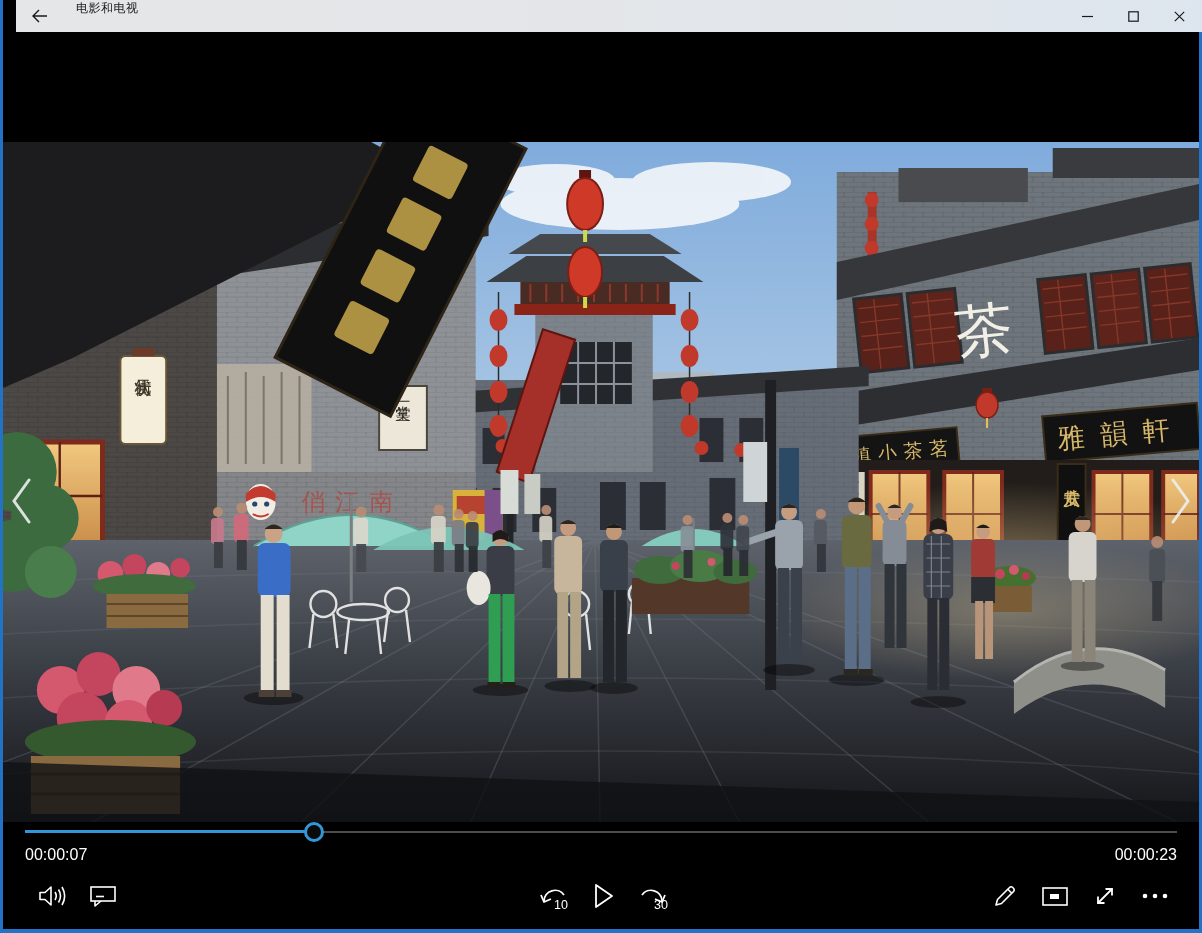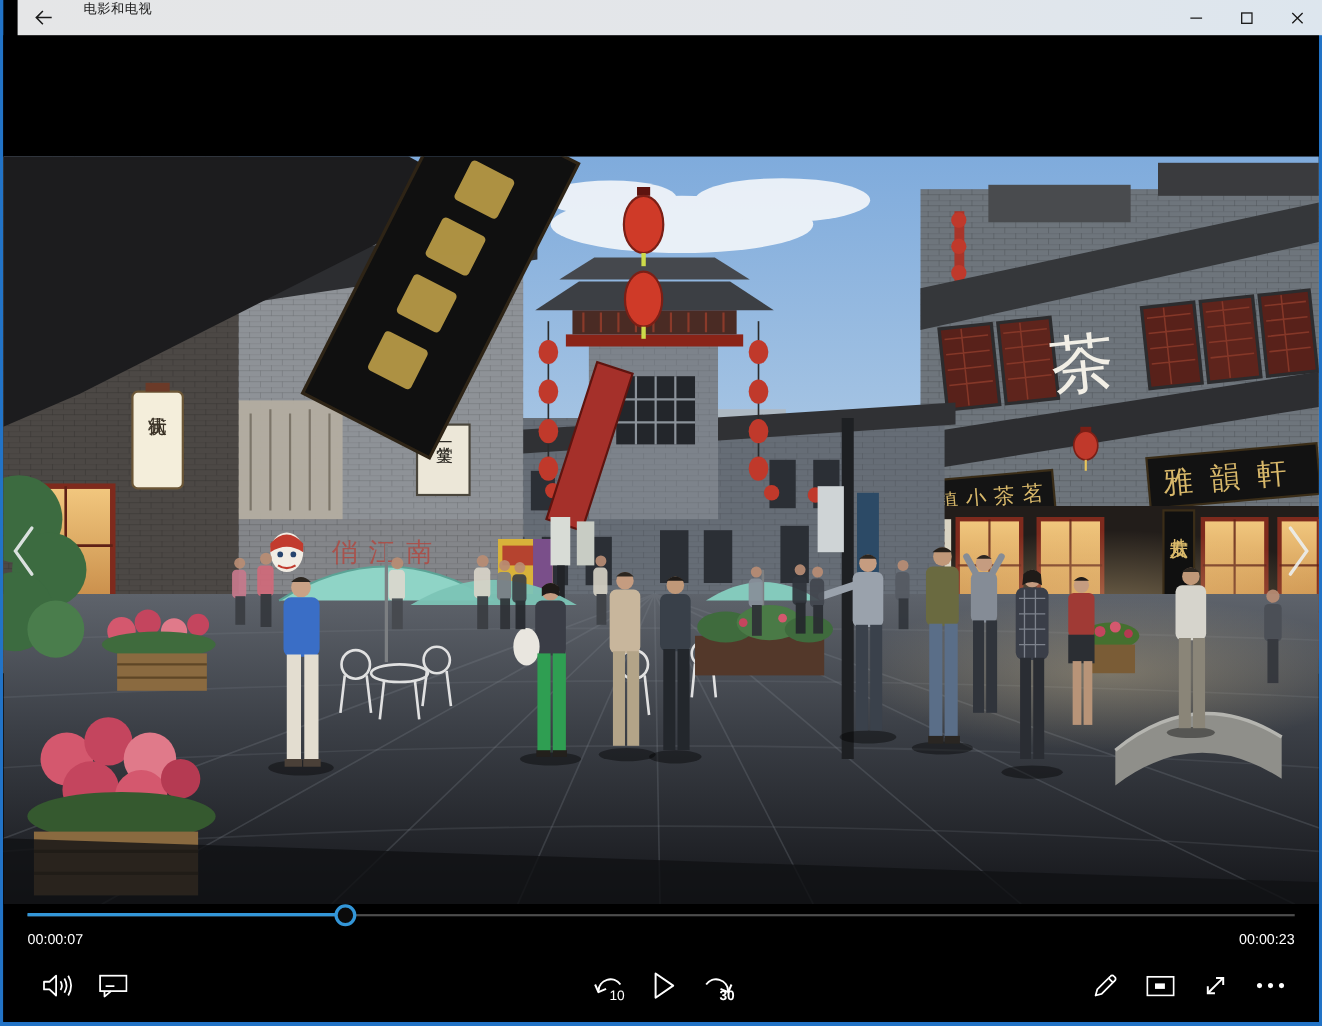--- a/index.html
+++ b/index.html
@@ -33,21 +33,21 @@
     cursor:pointer;z-index:6;padding:0;}
   .chev.left{left:2px;} .chev.right{right:2px;}
   
   .controls{position:absolute;left:0;right:0;bottom:0;height:123px;z-index:10;}
   .seekbar{position:absolute;left:22px;right:22px;top:16px;height:20px;cursor:pointer;}
   .seek-track{position:absolute;left:0;right:0;top:9px;height:2px;background:#4d4d4d;}
   .seek-fill{position:absolute;left:0;top:8px;height:3px;background:var(--accent);}
   .seek-handle{position:absolute;top:0;width:20px;height:20px;margin-left:-10px;border-radius:50%;
     border:3px solid var(--accent);background:#0b0b0b;}
   .times{position:absolute;left:22px;right:22px;top:40px;display:flex;justify-content:space-between;
-    color:#fff;font-size:13px;}
+    color:#fff;font-size:16px;}
   .btnrow{position:absolute;left:0;right:0;top:68px;height:46px;}
   .ctl{position:absolute;width:44px;height:44px;border:none;background:transparent;cursor:pointer;
     display:flex;align-items:center;justify-content:center;top:0;}
   .ctl svg{display:block;}
   .skiplbl{position:absolute;left:16px;right:0;top:24px;text-align:center;color:#fff;font-size:12.5px;}
   .ctl{color:#fff;}
 </style>
 </head>
 <body>
 
@@ -607,21 +607,21 @@
             <path d="M6 15 A11 11 0 0 1 26 9" fill="none" stroke="#fff" stroke-width="1.8"></path>
             <path d="M3 9 L6 16 L13 13" fill="none" stroke="#fff" stroke-width="1.8" stroke-linejoin="round"></path>
           </svg>
           <span class="skiplbl">10</span>
         </button>
         <button class="ctl" style="left:579px;">
           <svg width="22" height="26" viewBox="0 0 22 26">
             <path d="M3 2 L19 13 L3 24 Z" fill="none" stroke="#fff" stroke-width="1.8" stroke-linejoin="round"></path>
           </svg>
         </button>
-        <button class="ctl" style="left:628px;font-weight:bold;">
+        <button class="ctl" style="left:628px;">
           <svg width="30" height="20" viewBox="0 0 30 20">
             <path d="M24 15 A11 11 0 0 0 4 9" fill="none" stroke="#fff" stroke-width="1.8"></path>
             <path d="M27 9 L24 16 L17 13" fill="none" stroke="#fff" stroke-width="1.8" stroke-linejoin="round"></path>
           </svg>
           <span class="skiplbl">30</span>
         </button>
 
         <button class="ctl" style="left:980px;">
           <svg width="24" height="24" viewBox="0 0 24 24">
             <path d="M3 21 L4.5 15.5 L16.5 3.5 A2.2 2.2 0 0 1 19.7 3.5 L20.5 4.3 A2.2 2.2 0 0 1 20.5 7.5 L8.5 19.5 Z" fill="none" stroke="#fff" stroke-width="1.6" stroke-linejoin="round"></path>

